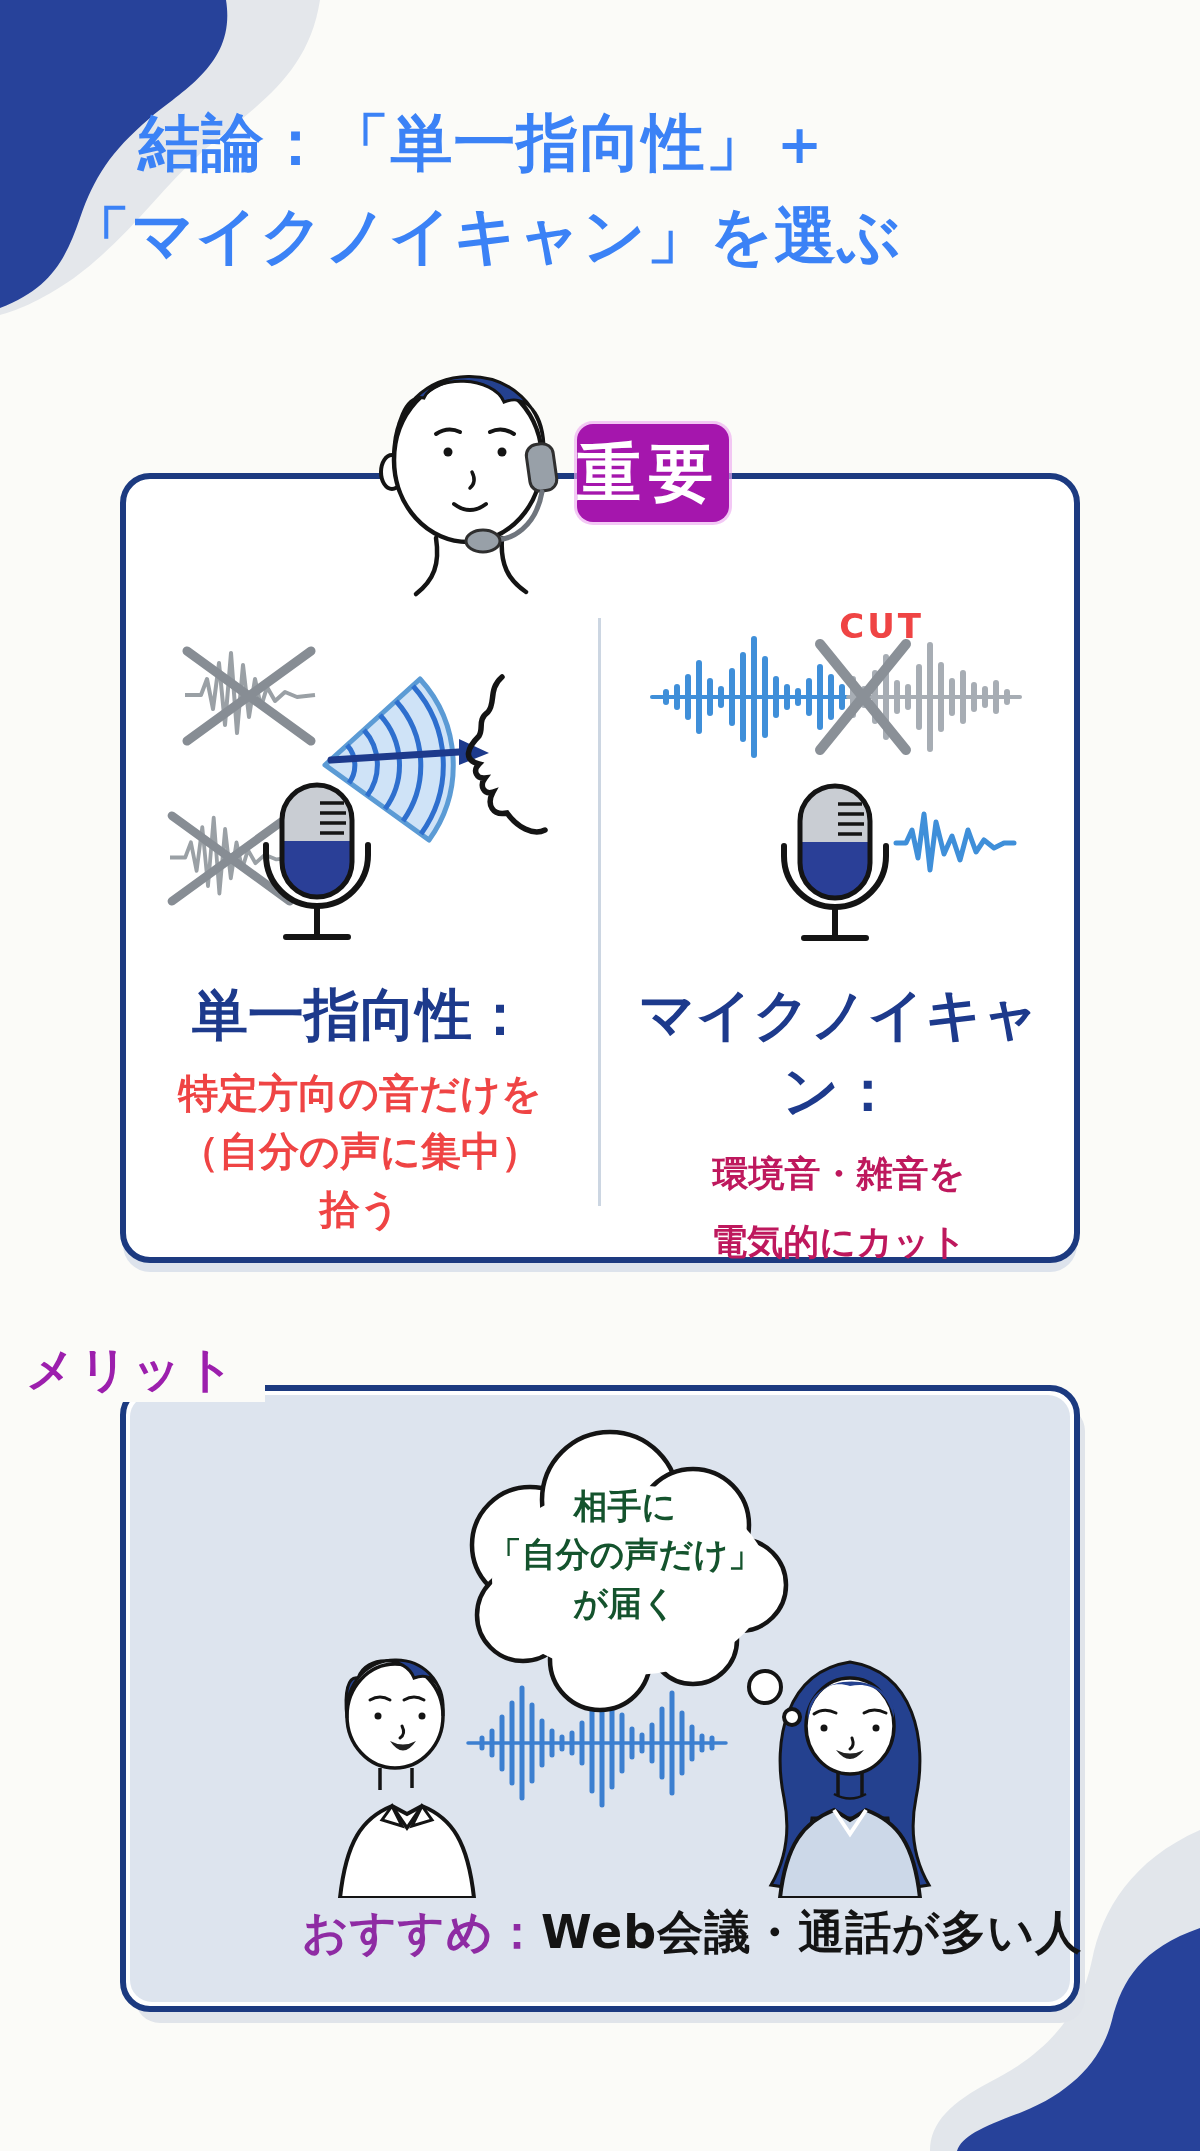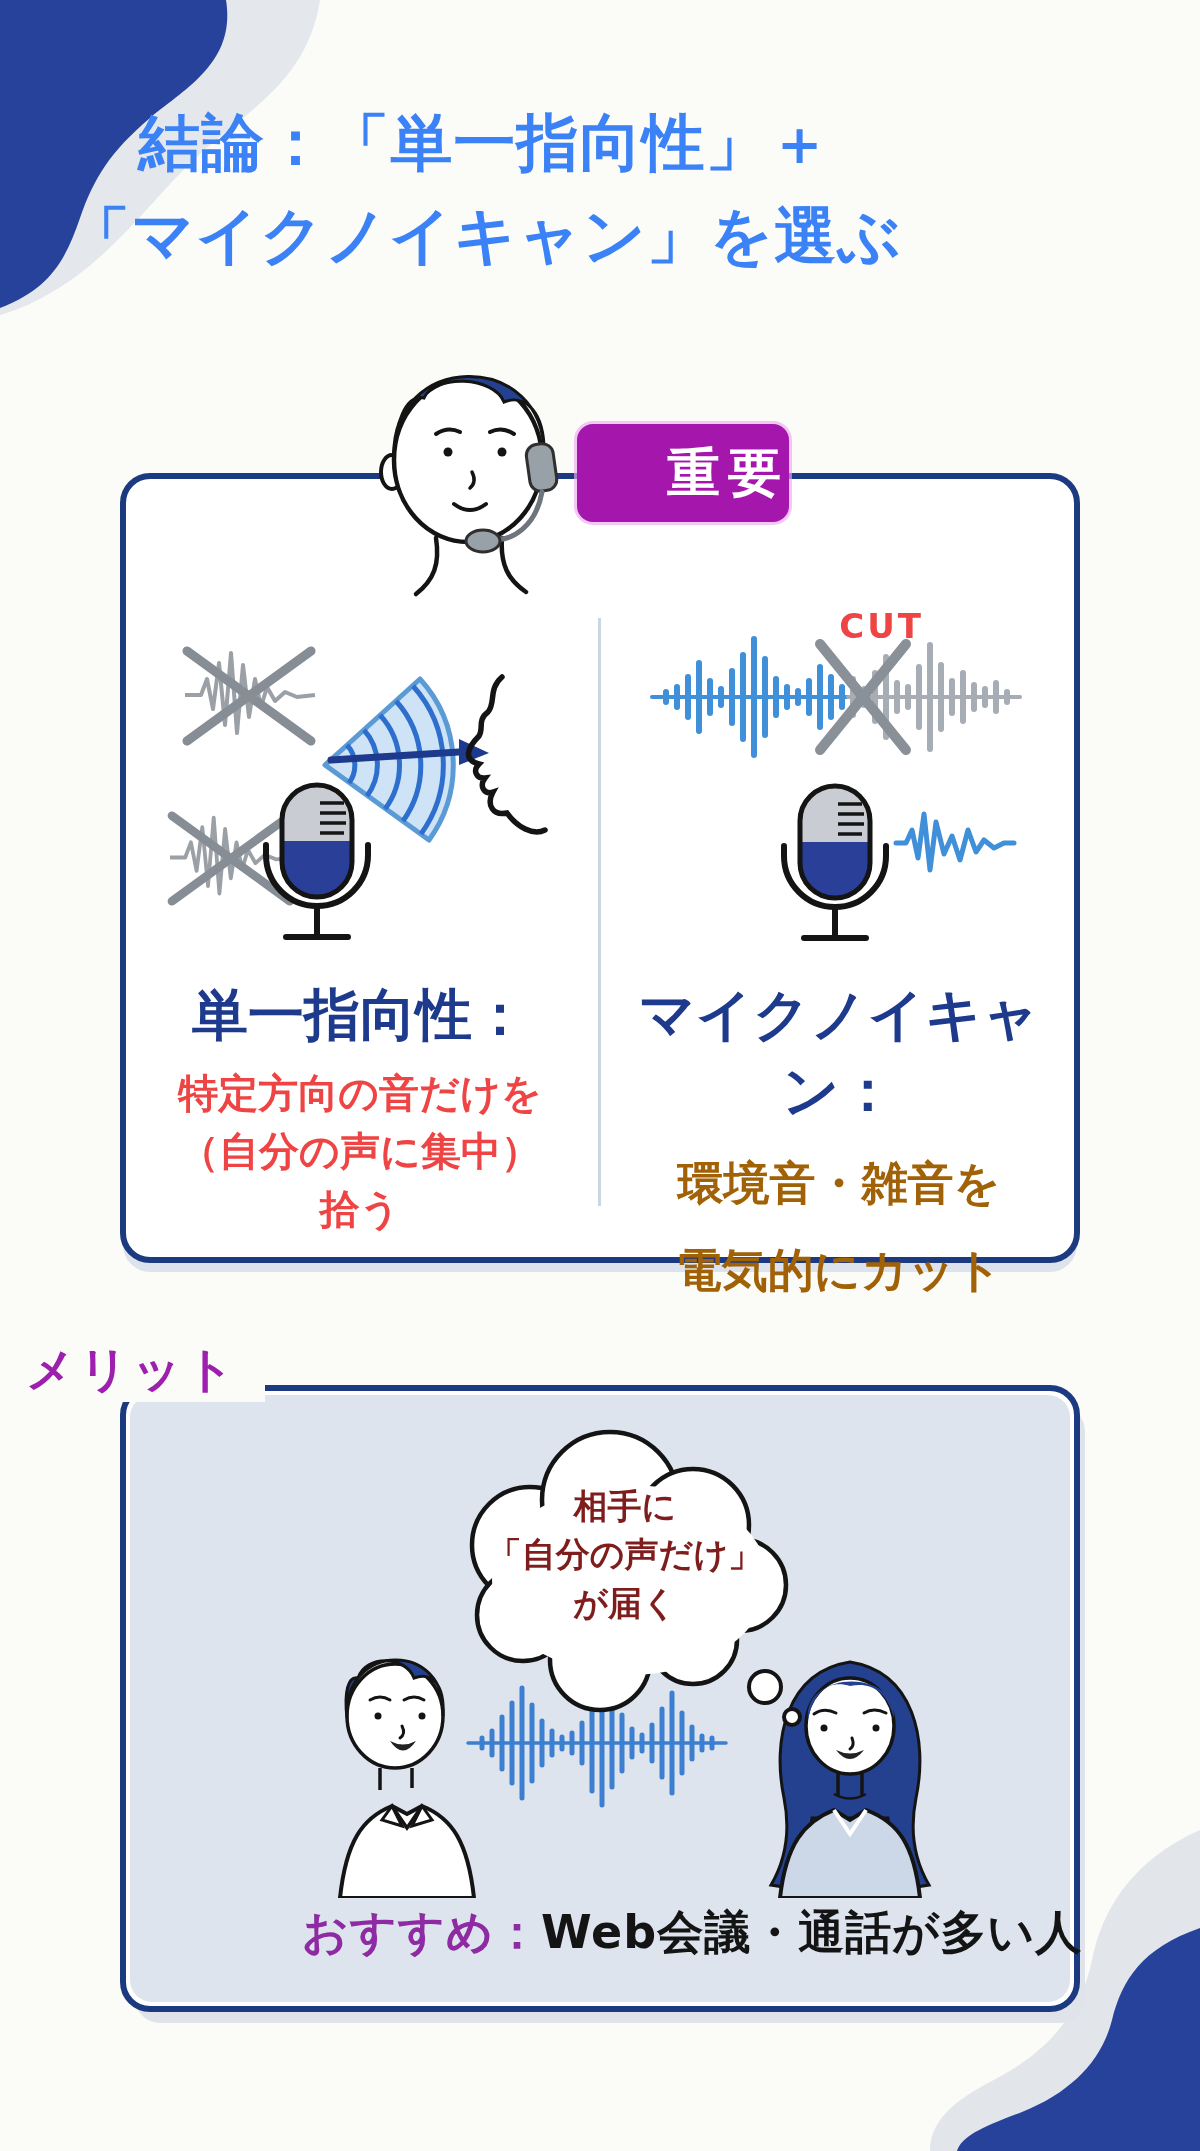--- a/index.html
+++ b/index.html
@@ -9,37 +9,37 @@
   
   .title{left:0;top:96px;width:970px;text-align:center;color:#3b82f6;
          font-size:62px;font-weight:bold;line-height:1.5;letter-spacing:1px;}
   
   .card{box-sizing:border-box;background:#ffffff;border:6px solid #1c3a80;border-radius:30px;}
   .card1{left:120px;top:473px;width:960px;height:790px;box-shadow:0 12px 0 -3px #dde3ec;}
   .card2{left:120px;top:1385px;width:960px;height:627px;box-shadow:10px 16px 0 -5px #e0e4ea;}
   .panel2{left:130px;top:1395px;width:940px;height:607px;background:#dde4ee;border-radius:22px;}
   .divider{left:598px;top:618px;width:3px;height:588px;background:#ccd6e2;}
   
-  .badge{left:577px;top:424px;width:212px;height:98px;background:#a516ad;border-radius:16px;
-         color:#ffffff;font-size:53px;font-weight:bold;text-align:right;line-height:98px;
+  .badge{left:577px;top:424px;width:152px;height:98px;background:#a516ad;border-radius:16px;
+         color:#ffffff;font-size:64px;font-weight:bold;text-align:left;line-height:98px;
          letter-spacing:8px;box-shadow:0 0 0 3px rgba(236,170,240,.65);}
   
   .col-label{text-align:center;font-weight:bold;}
   .col-heading{font-size:56px;color:#1d3a8c;margin-bottom:10px;}
   .col-left-body{font-size:40px;color:#ef4444;line-height:1.45;}
-  .col-right-body{font-size:46px;color:#a16207;line-height:1.9;}
+  .col-right-body{font-size:36px;color:#be185d;line-height:1.9;}
   
   .cut{left:804px;top:606px;width:120px;text-align:right;color:#ef4444;
        font-size:34px;font-weight:bold;letter-spacing:3px;}
   
   .merit-wrap{left:0;top:1338px;width:1200px;z-index:5;}
   .merit-heading{display:inline-block;padding:0 26px;background:#fbfbf8;color:#9c1fad;
                  font-size:48px;font-weight:bold;letter-spacing:4px;}
   
-  .bubble-text{left:450px;top:1482px;width:350px;text-align:center;color:#7f1d1d;
+  .bubble-text{left:450px;top:1482px;width:350px;text-align:center;color:#14532d;
                font-size:34px;font-weight:bold;line-height:1.42;z-index:4;}
   
   .recommend{left:120px;top:1902px;width:1144px;text-align:center;font-size:46px;
              font-weight:bold;letter-spacing:1px;z-index:4;}
   .recommend .lab{color:#8e2ba3;}
   .recommend .txt{color:#141414;}
   svg{display:block;}
 </style>
 </head>
 <body>

